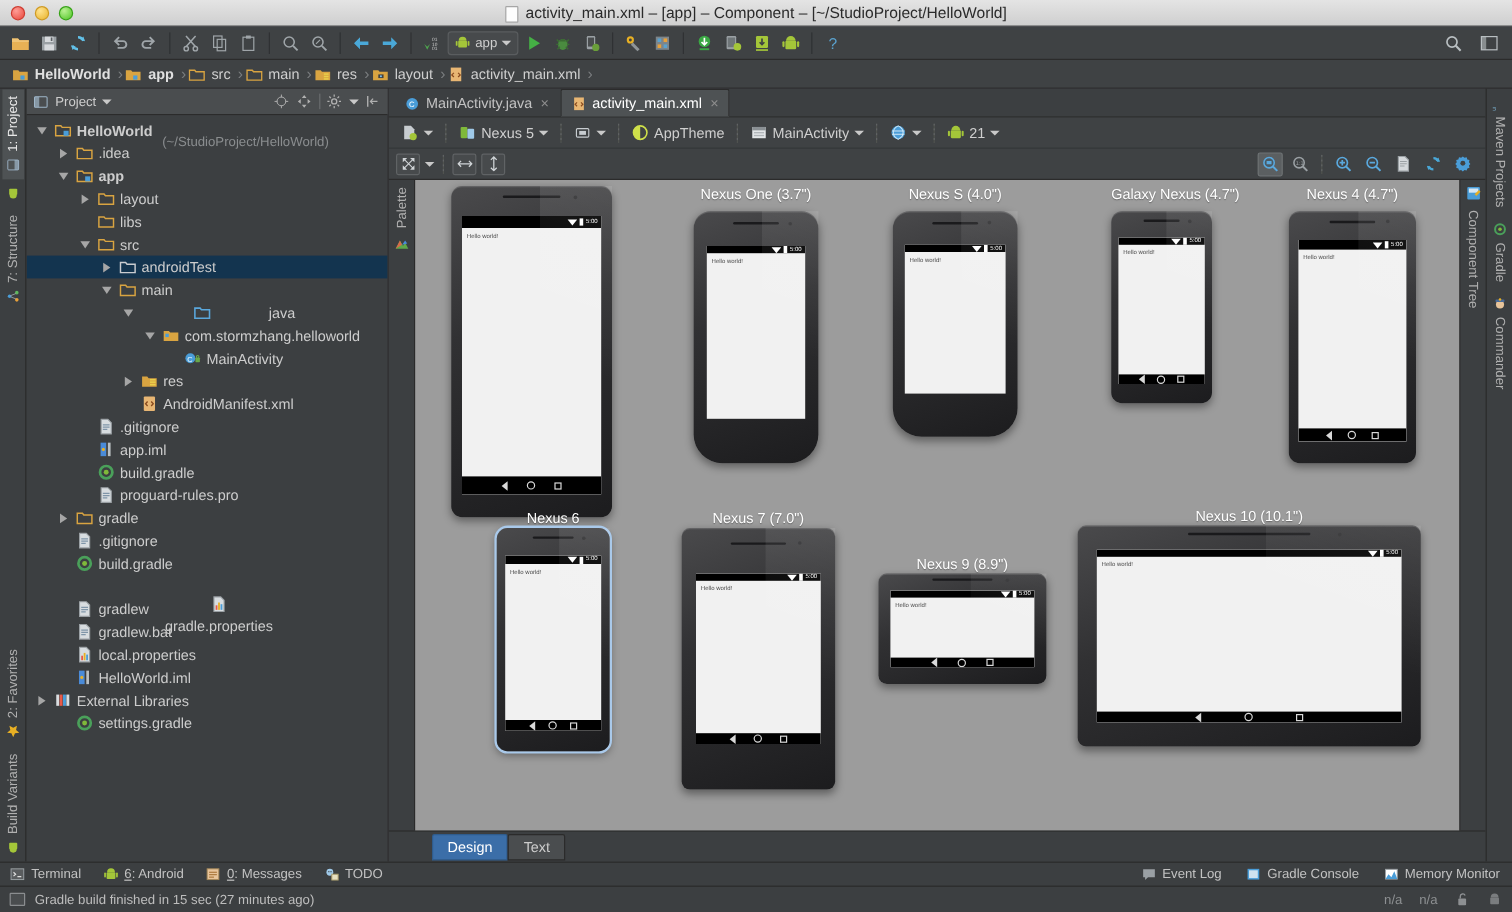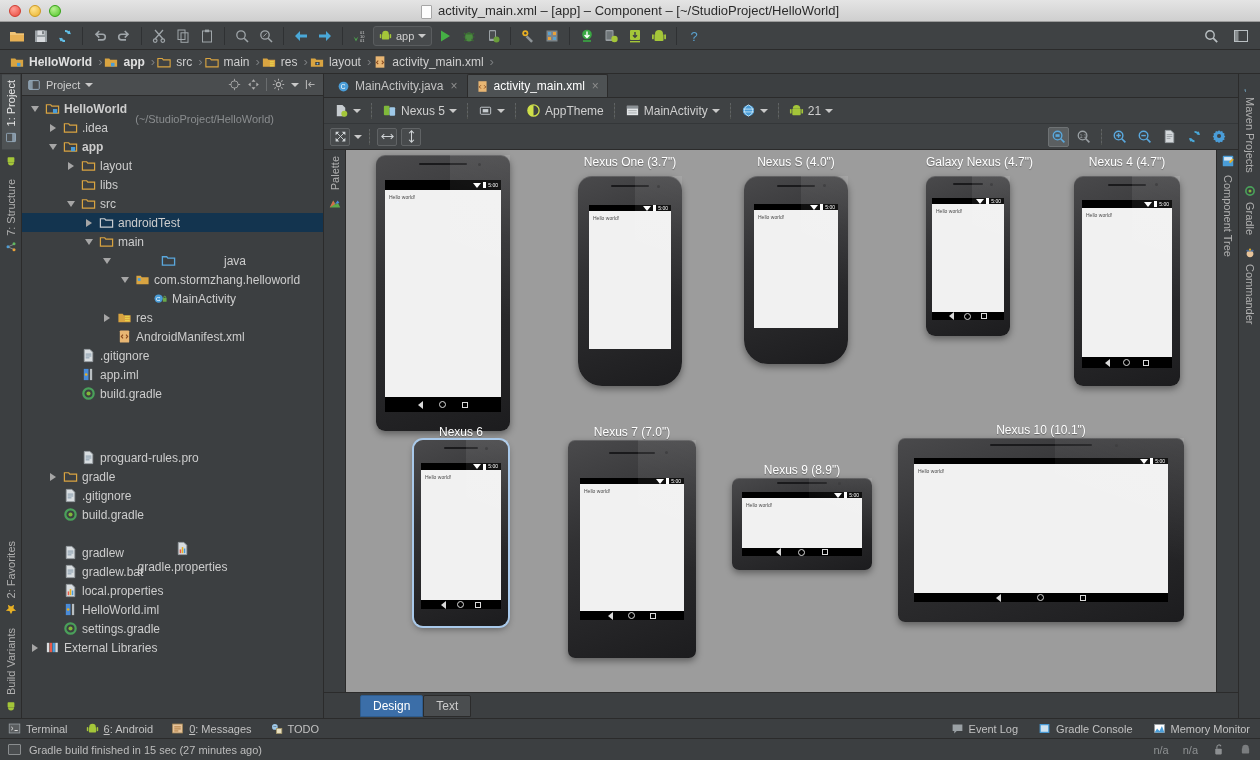--- a/index.html
+++ b/index.html
@@ -749,21 +749,21 @@
           <div class="tnode" style="padding-left: 42px;">
             <span class="tw"></span>
             <span class="ticon">
               <svg width="15" height="15" viewBox="0 0 16 16">
                 <circle cx="8" cy="8" r="5.5" fill="none" stroke="#4aa05a" stroke-width="2.4"></circle>
                 <circle cx="8" cy="8" r="2.2" fill="#7fb93a"></circle>
               </svg>
             </span>
             <span class="tlabel">build.gradle</span>
           </div>
-          <div class="tnode" style="padding-left: 42px; margin-top: 45px;">
+          <div class="tnode" style="padding-left: 42px;">
             <span class="tw"></span>
             <span class="ticon">
               <svg width="15" height="15" viewBox="0 0 16 16">
                 <path d="M3.5 1.5h6l3 3v10h-9z" fill="#d8dde0" stroke="#9aa0a4"></path>
                 <path d="M5 6.5h6M5 8.5h6M5 10.5h4" stroke="#7f95a8" stroke-width="1"></path>
               </svg>
             </span>
             <span class="tlabel">proguard-rules.pro</span>
           </div>
           <div class="tnode" style="padding-left: 24px;">
@@ -845,43 +845,43 @@
             <span class="tw"></span>
             <span class="ticon">
               <svg width="15" height="15" viewBox="0 0 16 16">
                 <rect x="3" y="2" width="5" height="12" fill="#4a8bd8"></rect>
                 <circle cx="5.5" cy="8" r="1.4" fill="#e8b024"></circle>
                 <rect x="9.5" y="2" width="2.4" height="12" fill="#b9bfc2"></rect>
               </svg>
             </span>
             <span class="tlabel">HelloWorld.iml</span>
           </div>
-          <div class="tnode" style="padding-left: 24px;">
-            <span class="tw"></span>
-            <span class="ticon">
-              <svg width="15" height="15" viewBox="0 0 16 16">
-                <circle cx="8" cy="8" r="5.5" fill="none" stroke="#4aa05a" stroke-width="2.4"></circle>
-                <circle cx="8" cy="8" r="2.2" fill="#7fb93a"></circle>
-              </svg>
-            </span>
-            <span class="tlabel">settings.gradle</span>
-          </div>
           <div class="tnode" style="padding-left: 6px;">
             <span class="tw">
               <span class="arrow-r"></span>
             </span>
             <span class="ticon">
               <svg width="15" height="15" viewBox="0 0 16 16">
                 <rect x="2" y="3" width="2.6" height="10" fill="#d8dde0"></rect>
                 <rect x="5" y="3" width="2.6" height="10" fill="#e85a4a"></rect>
                 <rect x="8" y="3" width="2.6" height="10" fill="#4a9dd8"></rect>
                 <rect x="11" y="3" width="2.6" height="10" fill="#d8dde0"></rect>
               </svg>
             </span>
             <span class="tlabel">External Libraries</span>
+          </div>
+          <div class="tnode" style="padding-left: 24px;">
+            <span class="tw"></span>
+            <span class="ticon">
+              <svg width="15" height="15" viewBox="0 0 16 16">
+                <circle cx="8" cy="8" r="5.5" fill="none" stroke="#4aa05a" stroke-width="2.4"></circle>
+                <circle cx="8" cy="8" r="2.2" fill="#7fb93a"></circle>
+              </svg>
+            </span>
+            <span class="tlabel">settings.gradle</span>
           </div>
         </div>
     </div>
 
     <div class="editor">
 
       <div class="tabs">
         <div class="tab">
           <span>
             <svg width="13" height="13" viewBox="0 0 16 16">

